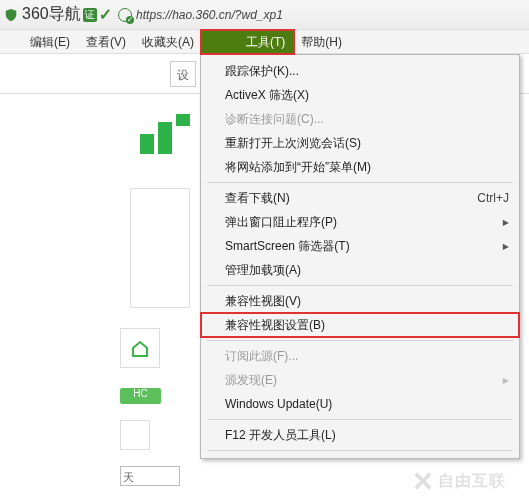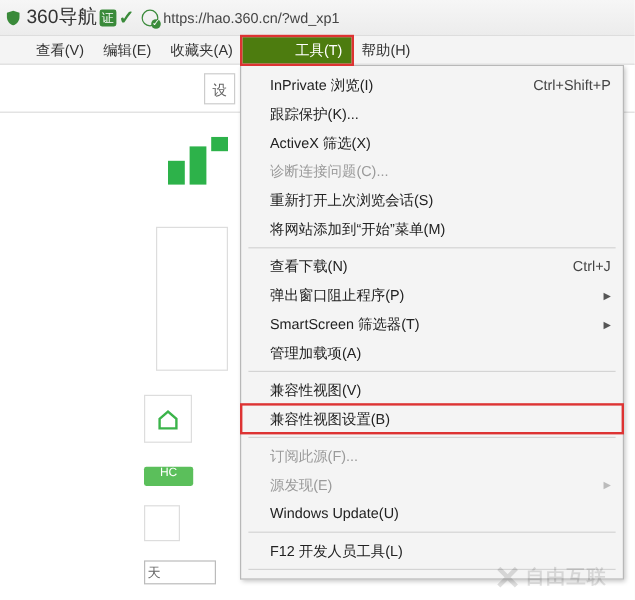--- a/index.html
+++ b/index.html
@@ -5,21 +5,21 @@
   * { box-sizing: border-box; margin: 0; padding: 0; font-family: "Microsoft YaHei", "Segoe UI", Tahoma, sans-serif; }
   body { width: 529px; height: 500px; background: #fff; overflow: hidden; position: relative; }
 
   .title-bar { height: 30px; background: linear-gradient(#f6f6f6,#ececec); display: flex; align-items: center; padding: 0 4px; border-bottom: 1px solid #ddd; position: relative; z-index: 1; }
   .title-bar .icon { width: 14px; height: 14px; margin-right: 4px; display: inline-block; }
   .title-bar .site-title { font-size: 16px; color: #333; font-weight: normal; }
   .title-bar .badge { background: #3a8a3a; color: #fff; font-size: 10px; padding: 0 2px; border-radius: 2px; margin: 0 2px; }
   .title-bar .checkmark { color:#3a8a3a; font-weight:bold; margin-right:6px; }
   .globe-icon { width:14px; height:14px; border:1px solid #3a8a3a; border-radius:50%; display:inline-block; margin-right:4px; position:relative; }
   .globe-icon::after { content:"✓"; color:#fff; background:#3a8a3a; border-radius:50%; position:absolute; right:-3px; bottom:-3px; font-size:8px; width:8px; height:8px; line-height:8px; text-align:center; }
-  .title-bar .url { font-size: 12px; color: #444; }
+  .title-bar .url { font-size: 12px; color: #444; font-style: italic; }
 
   .menu-bar { height: 24px; background: #f4f4f4; border-bottom: 1px solid #ddd; display:flex; align-items:center; font-size:12px; position: relative; z-index: 3; }
   .menu-bar .spacer { width:22px; }
   .menu-item { padding: 0 8px; height: 22px; line-height:22px; color:#333; cursor: pointer; }
   .menu-item.active { background:#4d7c0f; color:#fff;padding-left:44px; }
   .menu-item.boxed { outline:2px solid #d33; outline-offset:0; }
 
   .page-strip { position:absolute; top:54px; left:0; right:0; height:40px; border-bottom:1px solid #ddd; display:flex; align-items:center; z-index:0; }
   .page-strip .sq { width:26px; height:26px; border:1px solid #ccc; margin-left:170px; text-align:center; font-size:12px; line-height:26px; color:#666; }
   .page-left { position:absolute; left:0; top:94px; width:190px; bottom:0; z-index:0; }
@@ -51,22 +51,22 @@
     </svg>
   <span class="site-title">360导航</span>
   <span class="badge">证</span>
   <span class="checkmark">✓</span>
   <span class="globe-icon"></span>
   <span class="url">https://hao.360.cn/?wd_xp1</span>
 </div>
 
 <div class="menu-bar">
   <span class="spacer"></span>
+  <span class="menu-item">编辑(E)</span>
   <span class="menu-item">查看(V)</span>
-  <span class="menu-item">编辑(E)</span>
   <span class="menu-item">收藏夹(A)</span>
   <span class="menu-item active boxed">工具(T)</span>
   <span class="menu-item">帮助(H)</span>
 </div>
 
 <div class="page-strip">
   <div class="sq">设</div>
 </div>
 <div class="page-left">
   <svg class="green-block" viewBox="0 0 50 40">
@@ -80,24 +80,20 @@
         <path fill="none" stroke="#3bb44a" stroke-width="2" d="M3 10l7-6 7 6v8H3z"></path>
       </svg>
   </div>
   <div class="tag">HC</div>
   <div class="small"></div>
   <div class="input">天</div>
 </div>
 
 <div class="dropdown">
   <div id="dd-body">
-      <div class="dd-row">
-        <span class="label">InPrivate 浏览(I)</span>
-        <span class="shortcut">Ctrl+Shift+P</span>
-      </div>
       <div class="dd-row">
         <span class="label">跟踪保护(K)...</span>
       </div>
       <div class="dd-row">
         <span class="label">ActiveX 筛选(X)</span>
       </div>
       <div class="dd-row disabled">
         <span class="label">诊断连接问题(C)...</span>
       </div>
       <div class="dd-row">

